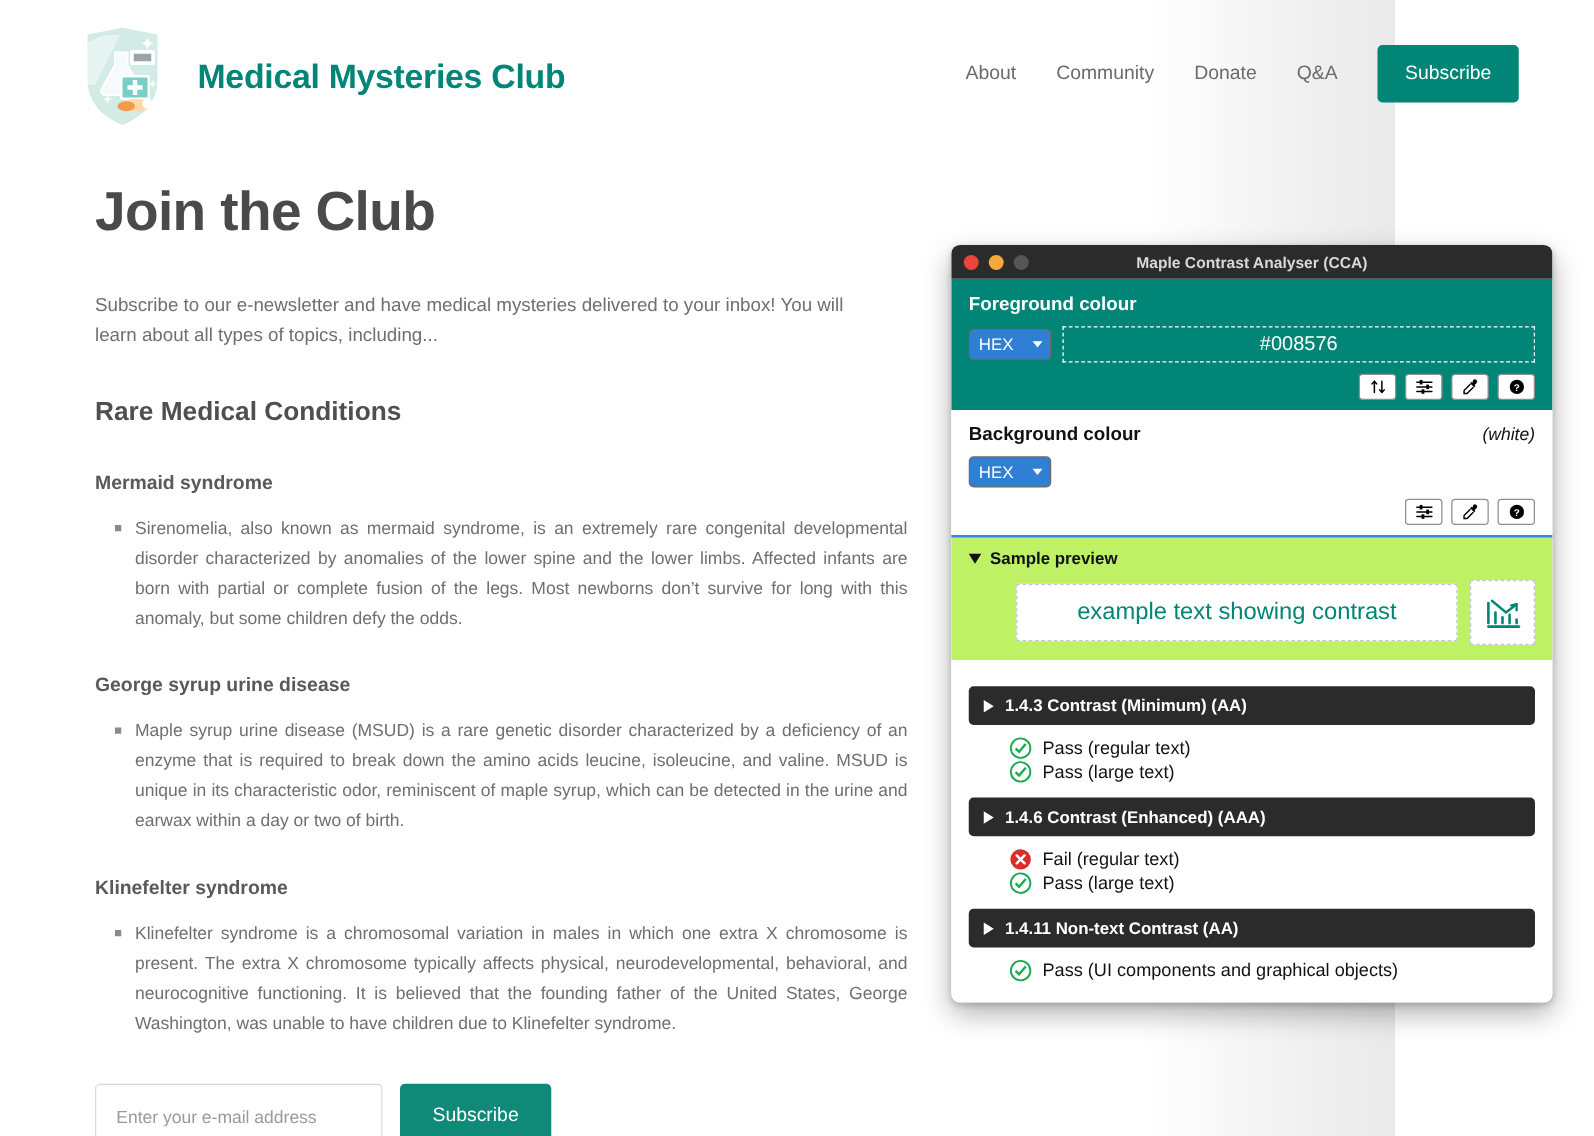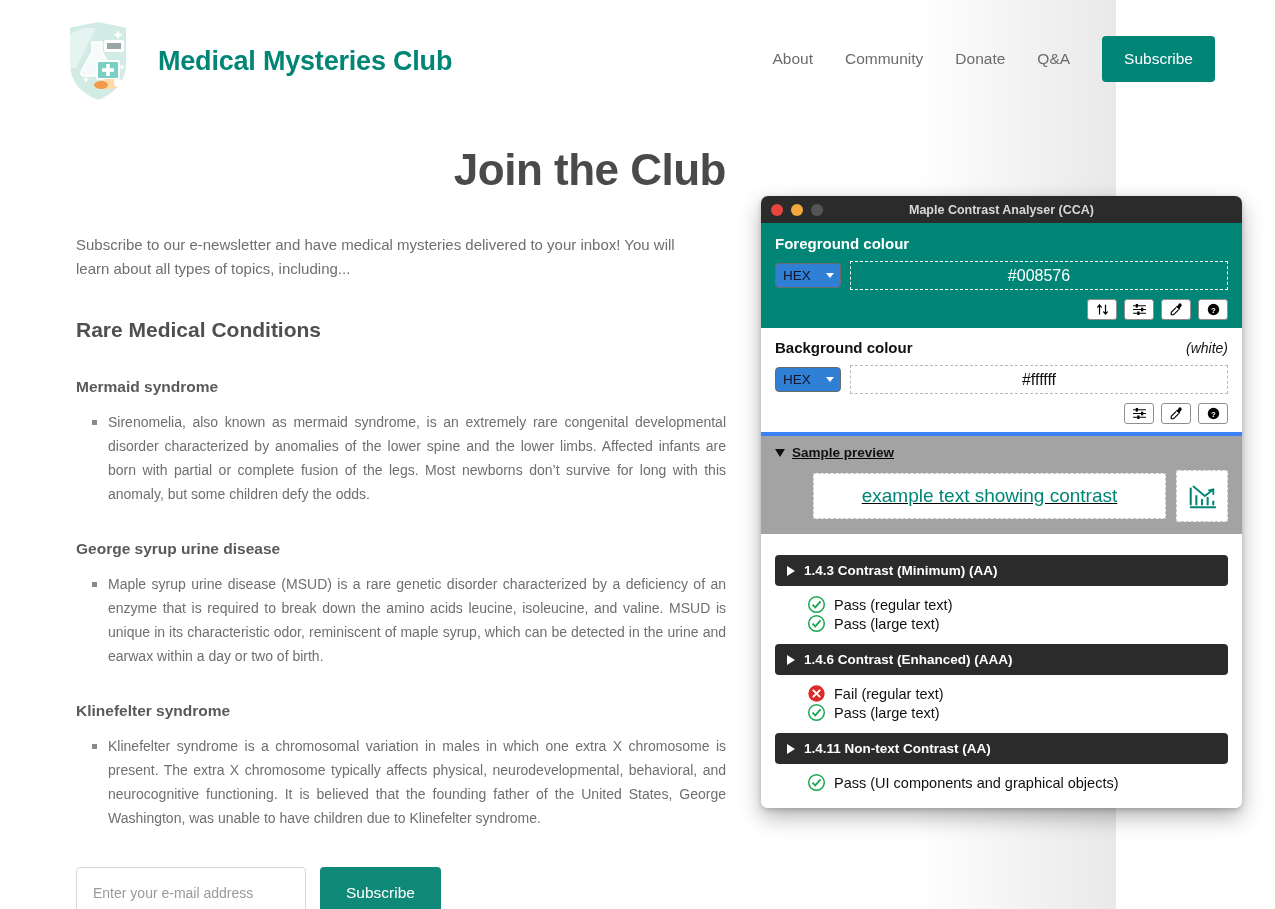--- a/index.html
+++ b/index.html
@@ -45,21 +45,21 @@
     border: none; border-radius: 4px;
     font-size: 15.5px; font-family: inherit;
     padding: 14px 22px; cursor: pointer;
     white-space: nowrap;
   }
 
   
   .content { position: absolute; left: 76px; top: 145px; width: 650px; }
   .page-title {
     font-size: 44px; font-weight: bold; color: #4a4a4a;
-    margin: 0 0 38px 0; letter-spacing: -0.5px; text-align: right;
+    margin: 0 0 38px 0; letter-spacing: -0.5px;
   }
   .intro {
     font-size: 15px; color: #6f6f6f; line-height: 1.62;
     margin: 0 0 36px 0; max-width: 625px;
   }
   .section-heading {
     font-size: 21px; font-weight: bold; color: #4f4f4f;
     margin: 0 0 36px 0;
   }
   .cond-heading {
@@ -124,21 +124,21 @@
   .bg-panel { background: #ffffff; padding: 11px 14px 8px 14px; position: relative; }
   .panel-label-row { display: flex; align-items: baseline; justify-content: space-between; }
   .panel-label { font-size: 15px; font-weight: bold; }
   .fg-panel .panel-label { color: #ffffff; }
   .bg-panel .panel-label { color: #111111; }
   .white-note { font-size: 14px; font-style: italic; color: #111; }
 
   .colour-row { display: flex; align-items: center; margin-top: 9px; gap: 9px; }
   .hex-select {
     width: 66px; height: 25px;
-    background: #2f7fd4; color: #0f172a;
+    background: #2f7fd4; color: #ffffff;
     border: 1px solid #6b6b6b; border-radius: 4px;
     font-size: 13.5px; font-family: inherit;
     padding-left: 7px; cursor: pointer;
     display: flex; align-items: center; justify-content: space-between;
     padding-right: 6px;
   }
   .hex-select .chev {
     width: 0; height: 0; border-left: 4px solid transparent;
     border-right: 4px solid transparent; border-top: 5px solid #ffffff;
   }
@@ -150,21 +150,21 @@
   .bg-panel .hex-value { border: 1px dashed #b9b9b9; color: #111111; background: #ffffff; }
 
   .btn-row { display: flex; justify-content: flex-end; gap: 7px; margin-top: 9px; }
   .icon-btn {
     width: 30px; height: 21px;
     background: #ffffff; border: 1px solid #8f8f8f; border-radius: 3px;
     display: flex; align-items: center; justify-content: center;
     cursor: pointer; padding: 0;
   }
 
-  .sample-panel { background: #a3a3a3; border-top: 4px solid #3b82f6; padding: 9px 14px 12px 14px; text-decoration: underline; }
+  .sample-panel { background: #bef264; border-top: 2px solid #3b82f6; padding: 9px 14px 12px 14px; }
   .disclosure { font-size: 13.5px; font-weight: bold; color: #111; display: flex; align-items: center; gap: 7px; cursor: pointer; }
   .tri-down { width: 0; height: 0; border-left: 5px solid transparent; border-right: 5px solid transparent; border-top: 8px solid #111; }
   .tri-right { width: 0; height: 0; border-top: 5px solid transparent; border-bottom: 5px solid transparent; border-left: 8px solid #ffffff; }
   .sample-row { display: flex; align-items: center; gap: 10px; margin-top: 10px; padding-left: 38px; }
   .sample-text {
     flex: 1; background: #ffffff; border: 1px dashed #c6c6c6;
     color: #008576; font-size: 19px; text-align: center;
     padding: 11px 8px;
   }
   .sample-graphic {
@@ -319,21 +319,20 @@
     <div class="bg-panel">
       <div class="panel-label-row">
         <span class="panel-label">Background colour</span>
         <span class="white-note">(white)</span>
       </div>
       <div class="colour-row">
         <div class="hex-select">
           <span>HEX</span>
           <span class="chev"></span>
         </div>
-        <div class="hex-value">#ffffff</div>
       </div>
       <div class="btn-row">
         <button class="icon-btn">
           <svg viewBox="0 0 20 20" width="15" height="15" stroke="#000" stroke-width="1.6" fill="none" stroke-linecap="round">
             <path d="M2 5 H18 M2 10 H18 M2 15 H18"></path>
             <rect x="5" y="2.6" width="3" height="4.8" fill="#000" stroke="none"></rect>
             <rect x="12" y="7.6" width="3" height="4.8" fill="#000" stroke="none"></rect>
             <rect x="7" y="12.6" width="3" height="4.8" fill="#000" stroke="none"></rect>
           </svg>
         </button>

